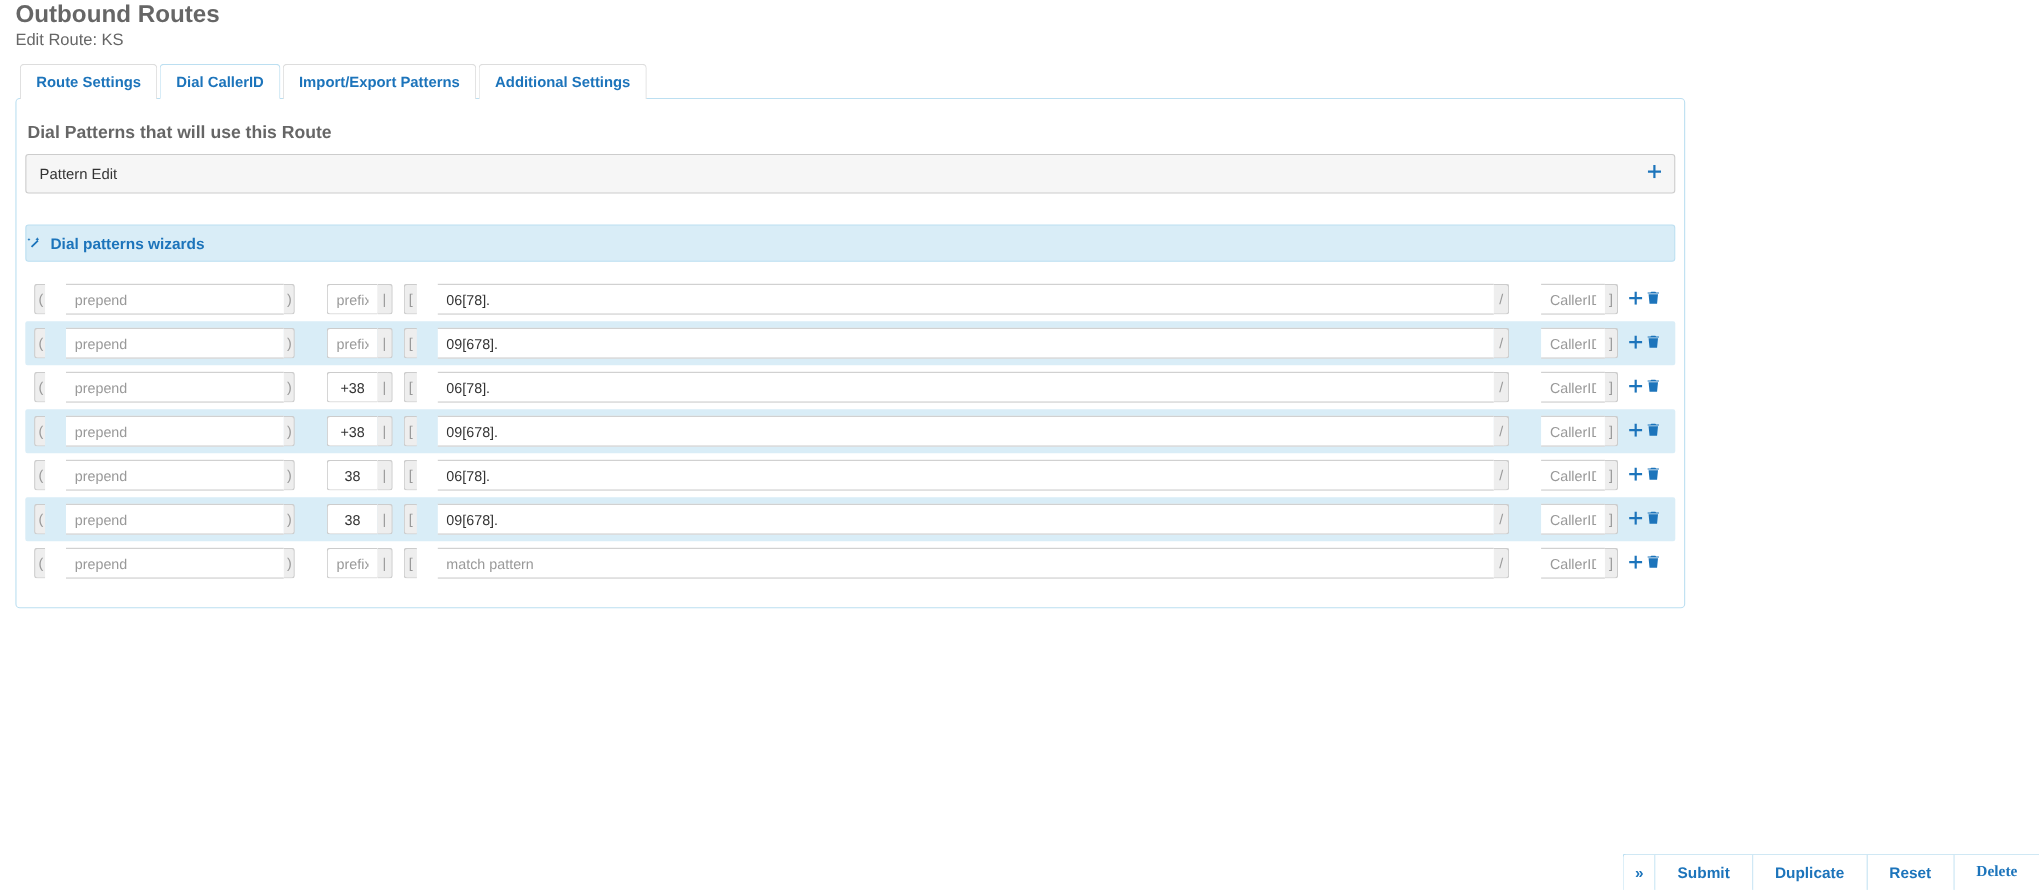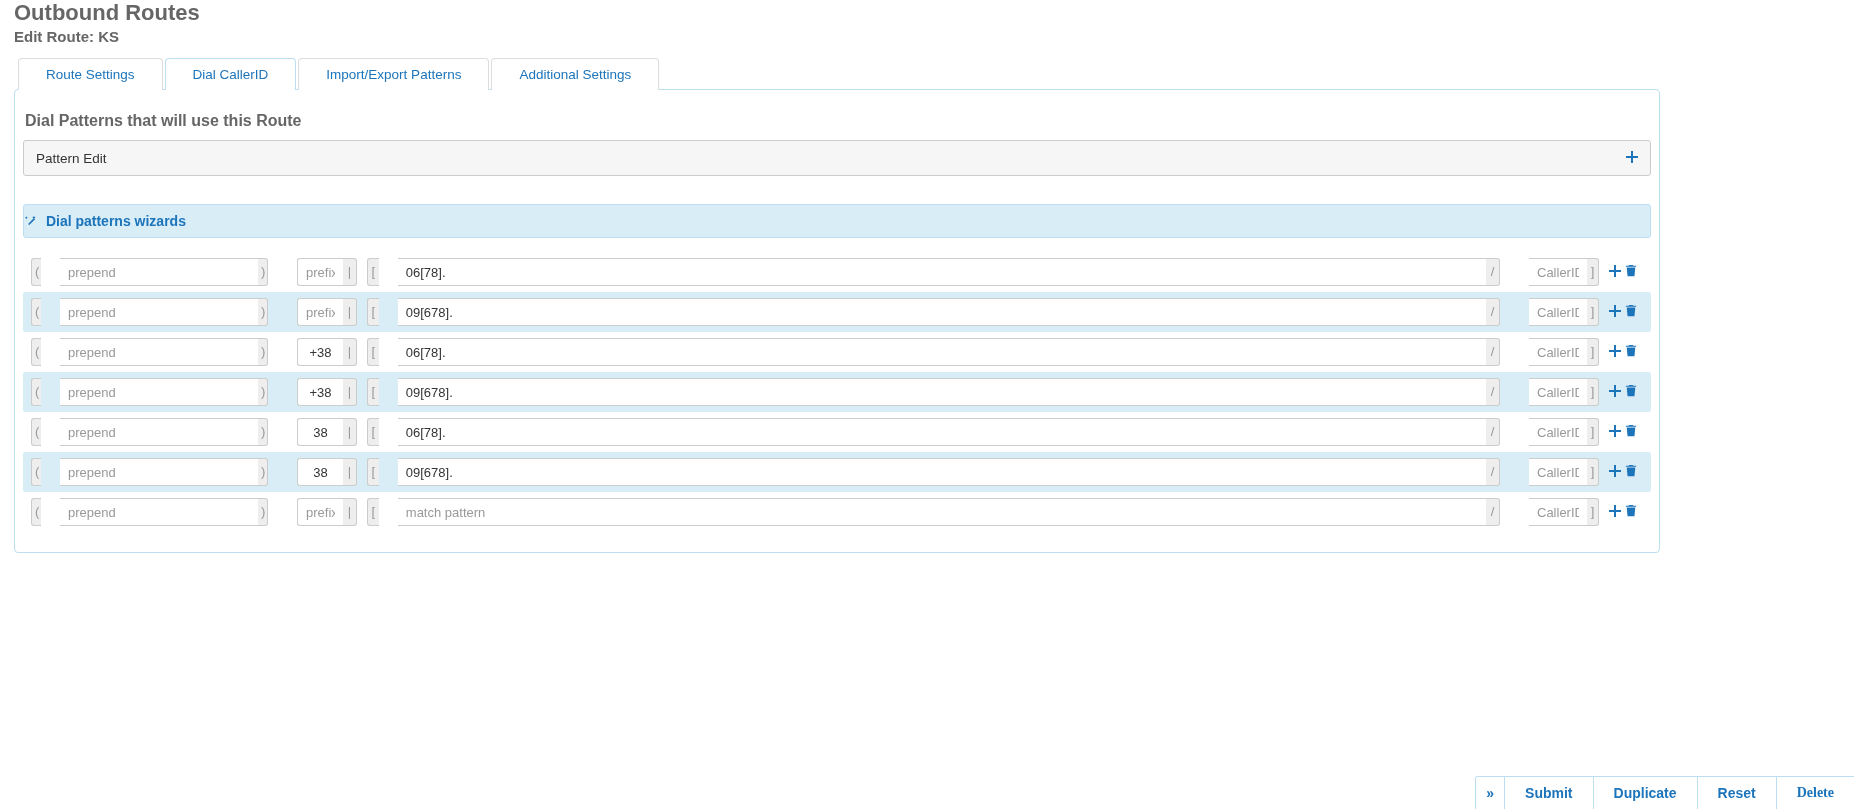--- a/index.html
+++ b/index.html
@@ -18,21 +18,21 @@
   }
   h1.page-title {
     margin: 0 0 2px 0;
     font-size: 22px;
     font-weight: 700;
     color: #666;
   }
   h2.page-subtitle {
     margin: 0 0 12px 0;
     font-size: 15px;
-    font-weight: 700;
+    font-weight: 400;
     color: #666;
   }
   
   .tab-wrap {
     position: relative;
   }
   .tab-bar {
     display: flex;
     gap: 0;
     margin: 0 0 0 4px;
@@ -40,23 +40,23 @@
     list-style: none;
     position: relative;
     bottom: -1px;
     z-index: 2;
   }
   .tab {
     border: 1px solid #ddd;
     border-bottom: none;
     border-radius: 4px 4px 0 0;
     background: #fff;
-    padding: 8px 27px;
+    padding: 8px 14px;
     color: #1c74bb;
-    font-weight: 400;
+    font-weight: 700;
     font-size: 13.5px;
     cursor: pointer;
     margin-right: 2px;
   }
   .tab.active {
     background: #fff;
     border-color: #bcdff1;
     position: relative;
   }
   .tab.active::after {
@@ -66,21 +66,21 @@
     height: 2px;
     background: #fff;
   }
   .tab:not(.active) {
     background: #fff;
   }
   .tab-panel {
     border: 1px solid #bcdff1;
     border-radius: 4px;
     padding: 22px 8px 20px 8px;
-    width: 1646px;
+    width: 1518px;
     background: #fff;
   }
   .section-title {
     font-size: 16px;
     font-weight: 700;
     color: #666;
     margin: 0 0 10px 2px;
   }
   .help-bar {
     border: 1px solid #ccc;

